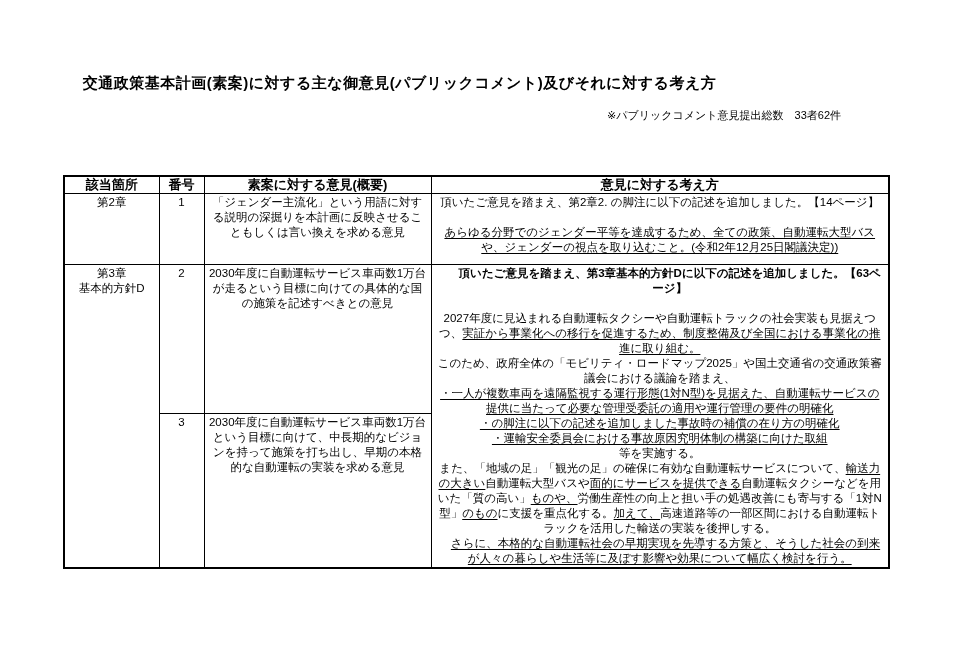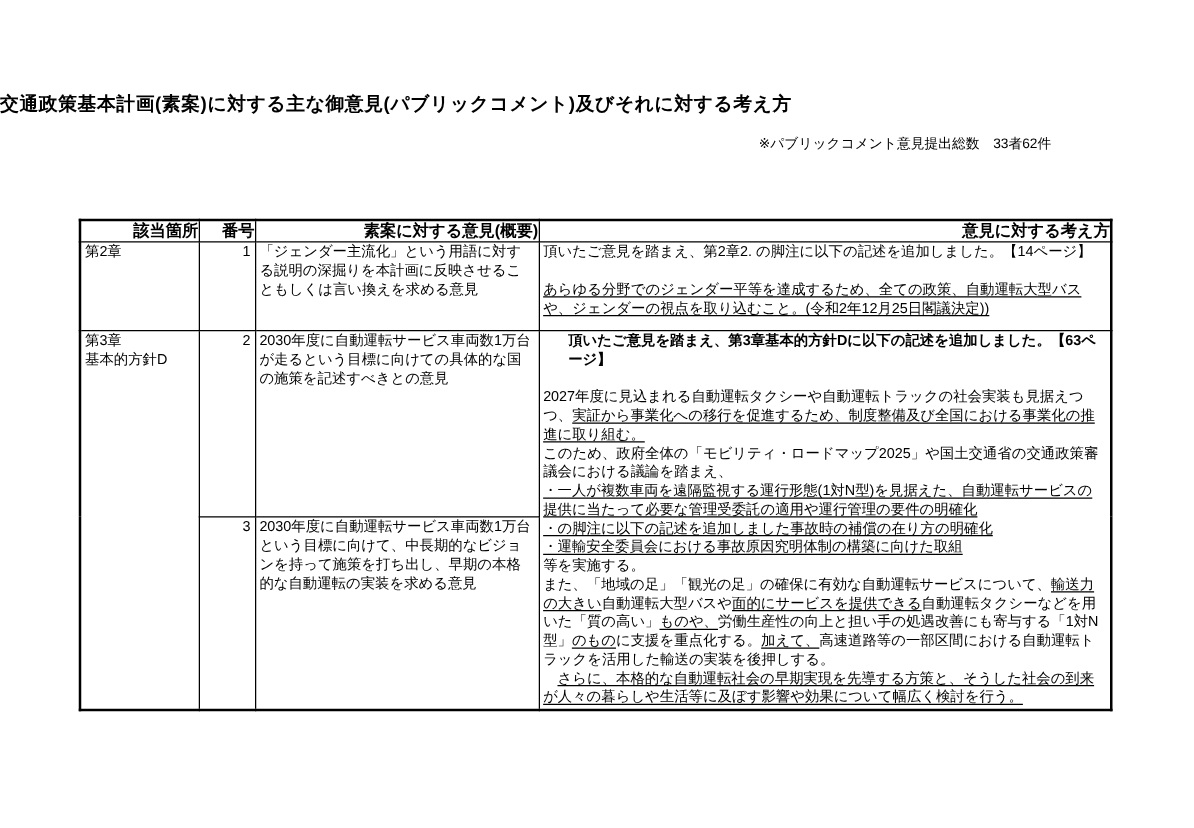--- a/index.html
+++ b/index.html
@@ -1,35 +1,35 @@
 <!DOCTYPE html>
 <html><head>
 <meta charset="utf-8">
 <style>
   * { margin:0; padding:0; box-sizing:border-box; }
   html,body { background:#fff; }
   body { font-family:"Liberation Sans","DejaVu Sans",sans-serif; color:#000; }
   .page { position:relative; width:955px; height:662px; background:#ffffff; overflow:hidden; }
 
-  .doc-title { position:absolute; top:74px; left:0; width:799px; text-align:left;
+  .doc-title { position:absolute; top:74px; left:0; width:799px; text-align:center;
                font-size:15px; font-weight:bold; letter-spacing:0.5px; }
 
   .meta { position:absolute; top:106px; left:607px; font-size:11px; line-height:18px; }
   .meta div { white-space:nowrap; }
 
   .section-heading { position:absolute; top:142px; left:67px; font-size:12.5px; font-weight:bold;
                      text-decoration:underline; text-underline-offset:3px; }
 
   table.comments { position:absolute; top:175px; left:63px; width:825px;
                    border-collapse:collapse; table-layout:fixed;
                    border:2px solid #000; }
   table.comments th, table.comments td { border:1px solid #000; vertical-align:top; overflow:hidden; }
-  table.comments th { font-size:13px; font-weight:bold; text-align:right; height:17px;
+  table.comments th { font-size:13px; font-weight:bold; text-align:center; height:17px;
                       padding:0; line-height:16px; }
-  table.comments td { font-size:11.5px; line-height:15px; padding:1px 3px; }
+  table.comments td { font-size:11.5px; line-height:15px; padding:1px 3px;text-align:center; }
 
   td.loc { white-space:pre-line; }
   td.num { text-align:right; padding-right:4px; }
 
   .para { min-height:15px; }
   .para.bold { font-weight:bold;margin-left:20px; }
   .ul { text-decoration:underline; text-underline-offset:2px; }
 </style>
 </head>
 <body>

